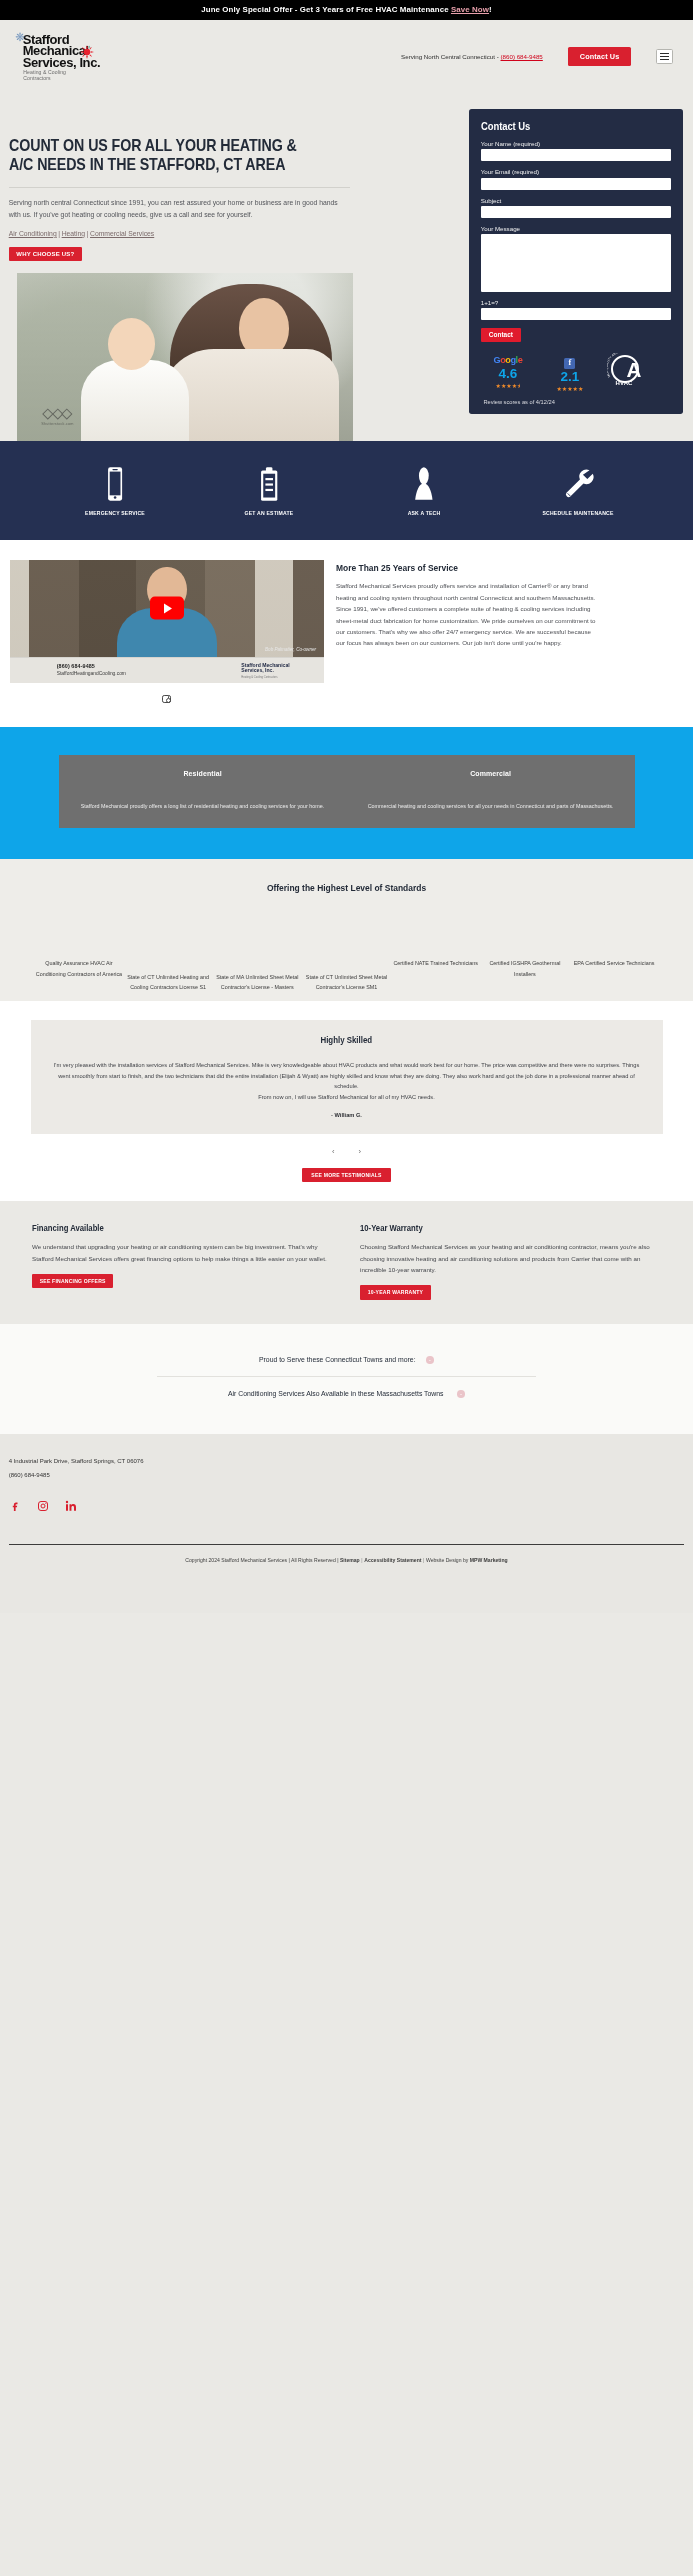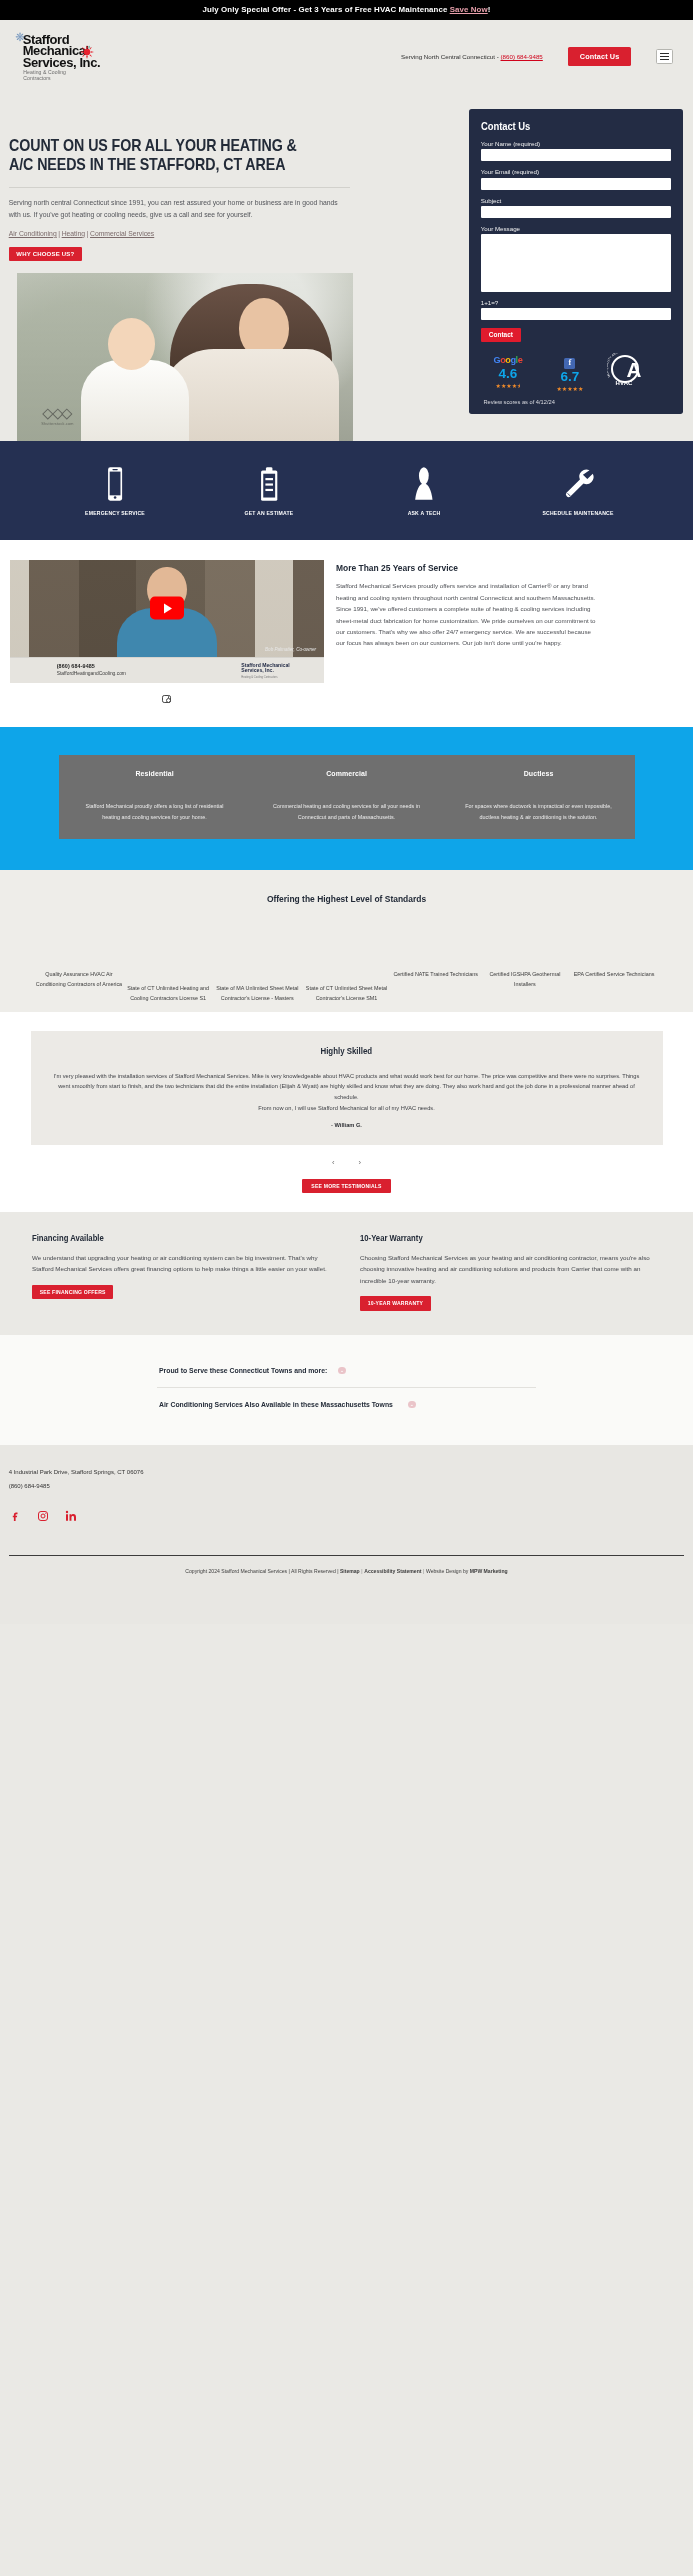--- a/index.html
+++ b/index.html
@@ -337,22 +337,22 @@
   .btn-fin {
     margin-top: 9.7px; background: #d9202f; color: #fff; border: none;
     font-size: 5.1px; font-weight: bold; letter-spacing: 0.2px;
     padding: 4.3px 7.6px; border-radius: 1.1px; cursor: pointer;
   }
 
   
   .acc-wrap { background: #fafaf8; padding: 19.5px 0 24px 0; }
   .acc {
     width: 379px; margin: 0 auto; border-bottom: 0.5px solid #e2e1dd;
-    display: flex; align-items: center; justify-content: flex-start;
-    padding: 12px 2.2px 12px 2.2px; cursor: pointer; font-weight: bold;
+    display: flex; align-items: center; justify-content: center;
+    padding: 12px 2.2px 12px 2.2px; cursor: pointer;
   }
   .acc:last-child { border-bottom: none; }
   .acc-label { font-size: 7.3px; color: #232b38; transform: scaleX(0.94); transform-origin: left center; }
   .acc-chev {
     width: 7.6px; height: 7.6px; border-radius: 50%; background: #eac4c9;
     display: flex; align-items: center; justify-content: center;
     color: #fff; font-size: 4.3px;
   }
 
   
@@ -367,21 +367,21 @@
   .footer-copy b { font-weight: bold; }
   .footer-copy .sep { padding: 0 1.6px; color: #888; }
 </style>
 </head>
 <body>
 
 <div class="page">
 
   <div class="offer-bar">
     <div class="txt">
-      <span>July Only Special Offer - Get 3 Years of Free HVAC Maintenance</span><a class="save">Save Now</a><span class="bang">!</span>
+      <span>June Only Special Offer - Get 3 Years of Free HVAC Maintenance</span><a class="save">Save Now</a><span class="bang">!</span>
     </div>
   </div>
 
   <div class="header">
     <div class="logo-wrap">
       <div class="logo-lines">
         <div class="flake">❋</div>
         <svg class="sunburst" viewBox="0 0 26 26">
           <g fill="#e8222e">
             <circle cx="13" cy="13" r="6"></circle>
@@ -463,21 +463,21 @@
           <div class="badge-logo">
             <span class="g-logo"><span class="g1">G</span><span class="g2">o</span><span class="g3">o</span><span class="g4">g</span><span class="g5">l</span><span class="g6">e</span></span>
           </div>
           <div class="badge-score">4.6</div>
           <div class="badge-stars">★★★★⯨</div>
         </div>
         <div class="badge">
           <div class="badge-logo">
             <span class="fb-logo">f</span>
           </div>
-          <div class="badge-score">6.7</div>
+          <div class="badge-score">2.1</div>
           <div class="badge-stars">★★★★★</div>
         </div>
         <div class="qa-badge">
           <svg class="qa-arc" width="45" height="39" viewBox="0 0 84 72" style="font-size:5.5px">
             <defs>
                 <path id="arcp" d="M6,44 A28,28 0 0 1 58,12" fill="none"></path>
               </defs>
             <text fill="#ffffff" font-size="5.4" font-family="Liberation Sans, sans-serif" letter-spacing="0.3">
               <textPath href="#arcp">MCA QUALITY ASSURED</textPath>
             </text>
@@ -573,24 +573,20 @@
   <div class="svc3-wrap">
     <div class="svc3">
       <div class="svc3-col">
         <div class="svc3-title">Residential</div>
         <div class="svc3-body">Stafford Mechanical proudly offers a long list of residential heating and cooling services for your home.</div>
       </div>
       <div class="svc3-col">
         <div class="svc3-title">Commercial</div>
         <div class="svc3-body">Commercial heating and cooling services for all your needs in Connecticut and parts of Massachusetts.</div>
       </div>
-      <div class="svc3-col">
-        <div class="svc3-title">Ductless</div>
-        <div class="svc3-body">For spaces where ductwork is impractical or even impossible, ductless heating &amp; air conditioning is the solution.</div>
-      </div>
     </div>
   </div>
 
   <div class="standards">
     <h2 class="standards-title">Offering the Highest Level of Standards</h2>
     <div class="cert-row">
       <div class="cert">Quality Assurance HVAC Air Conditioning Contractors of America</div>
       <div class="cert nudge-1">State of CT Unlimited Heating and Cooling Contractors License S1</div>
       <div class="cert nudge-1">State of MA Unlimited Sheet Metal Contractor's License - Masters</div>
       <div class="cert nudge-1">State of CT Unlimited Sheet Metal Contractor's License SM1</div>

